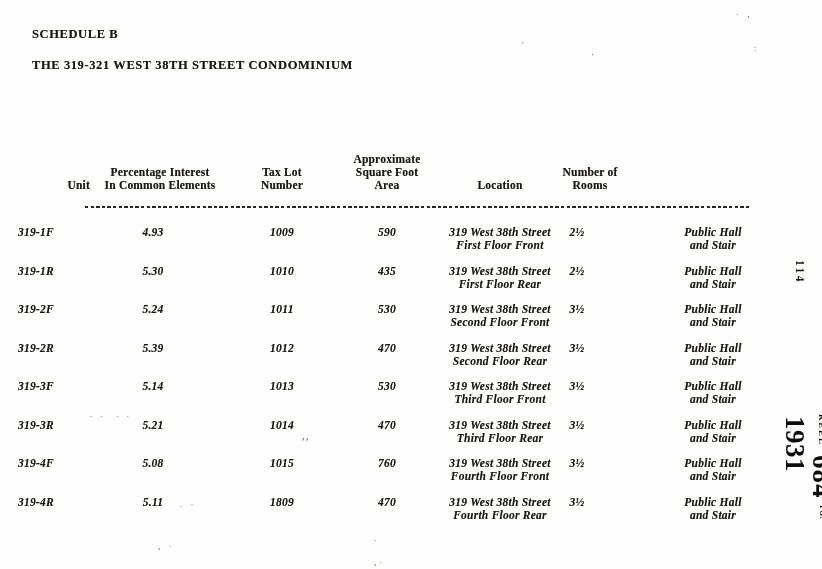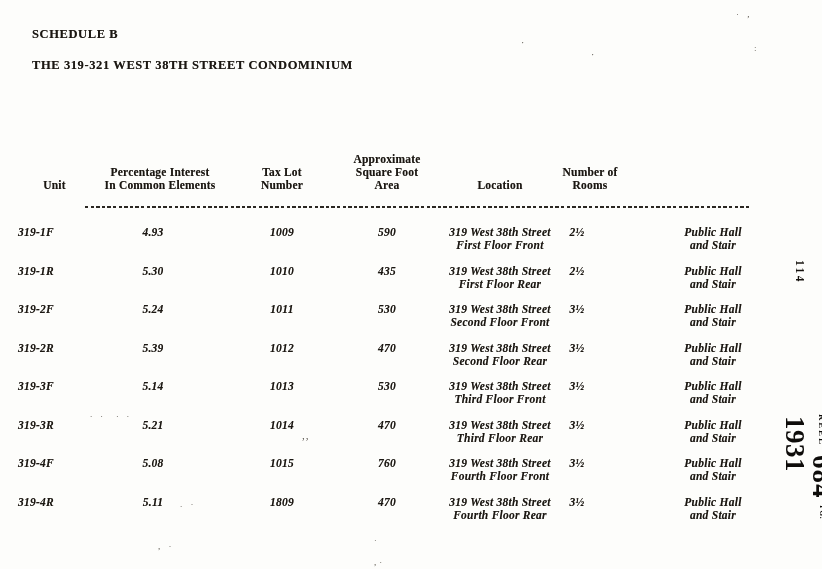--- a/index.html
+++ b/index.html
@@ -36,21 +36,21 @@
     position:absolute;top:136px;left:0;width:806px;height:56px;
     align-items:end;
   }
   .hcell{
     text-align:center;
     font-size:11.5px;font-weight:bold;line-height:13px;
     white-space:pre-line;
     letter-spacing:0.2px;
     text-shadow:0 0 0.4px rgba(20,16,10,0.5);
   }
-  .unit-h{text-align:center;padding-left:19px;}
+  .unit-h{text-align:right;padding-left:19px;}
   .access-h{padding-bottom:4px;}
 
   .dashline{
     position:absolute;top:206px;left:85px;width:664px;height:2px;
     background:repeating-linear-gradient(90deg,#2a2722 0 3.5px,transparent 3.5px 5.6px);
   }
 
   .tbody{position:absolute;top:226px;left:0;width:806px;font-style:italic;}
   .row{height:38.55px;align-items:start;}
   .cell{

